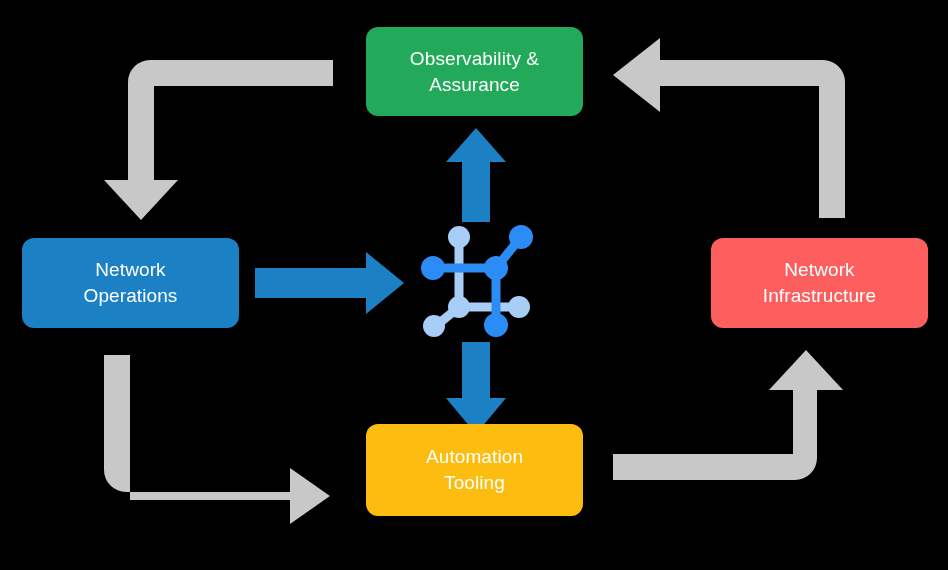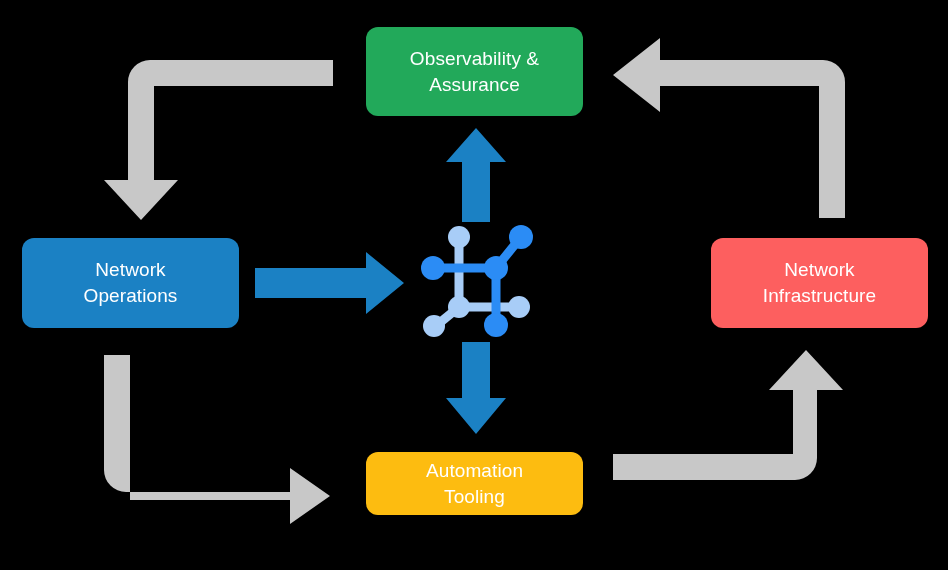--- a/index.html
+++ b/index.html
@@ -62,23 +62,23 @@
   }
   #box-network-infrastructure {
     left: 711px;
     top: 238px;
     width: 217px;
     height: 90px;
     background: #fd5f5f;
   }
   #box-automation-tooling {
     left: 366px;
-    top: 452px;
+    top: 424px;
     width: 217px;
-    height: 63px;
+    height: 92px;
     background: #fdbc10;
   }
 </style>
 </head>
 <body>
 
 <div id="canvas">
 
   <svg id="arrow-layer" viewBox="0 0 948 570" xmlns="http://www.w3.org/2000/svg">
 

